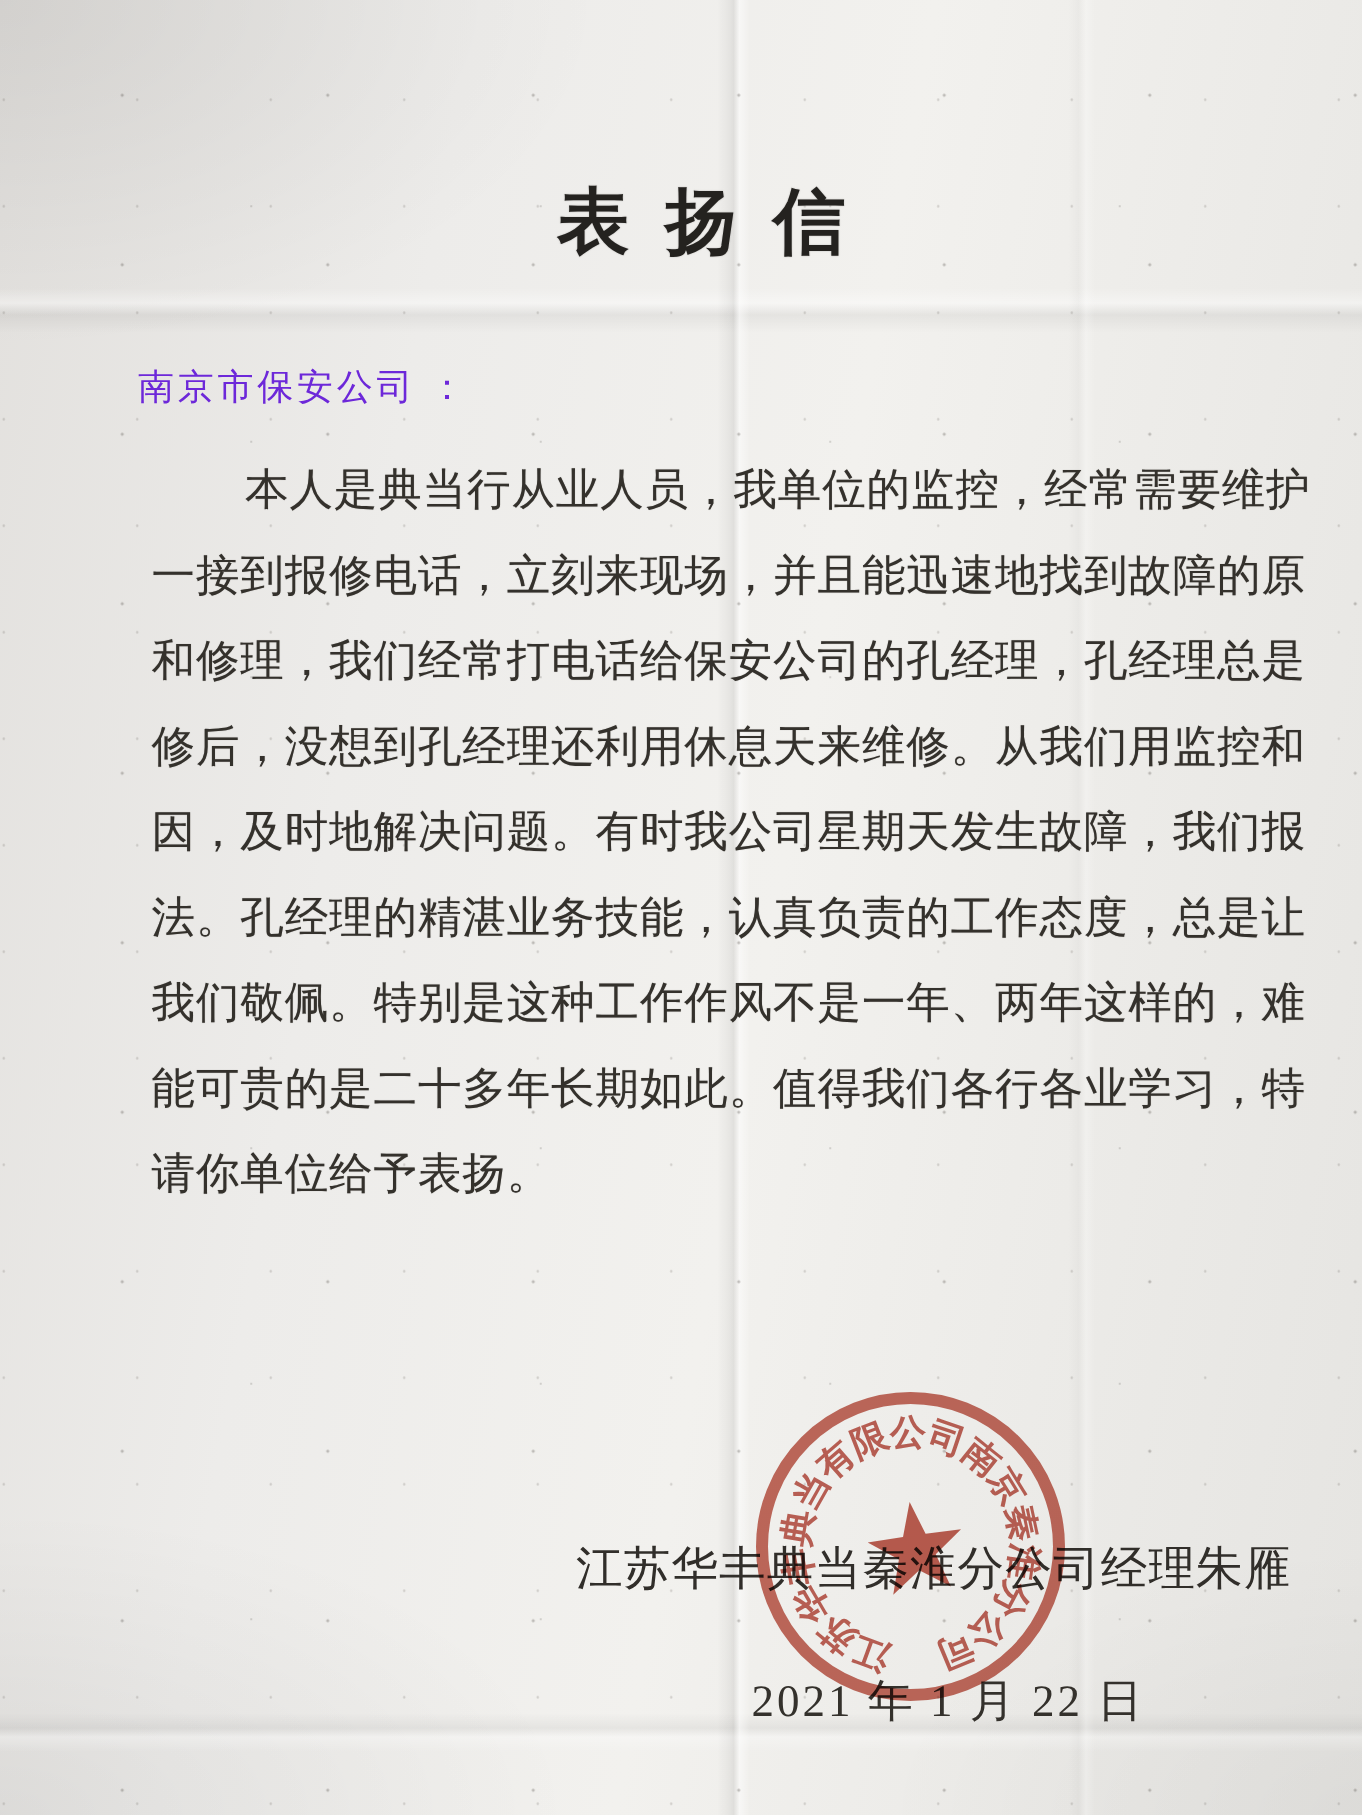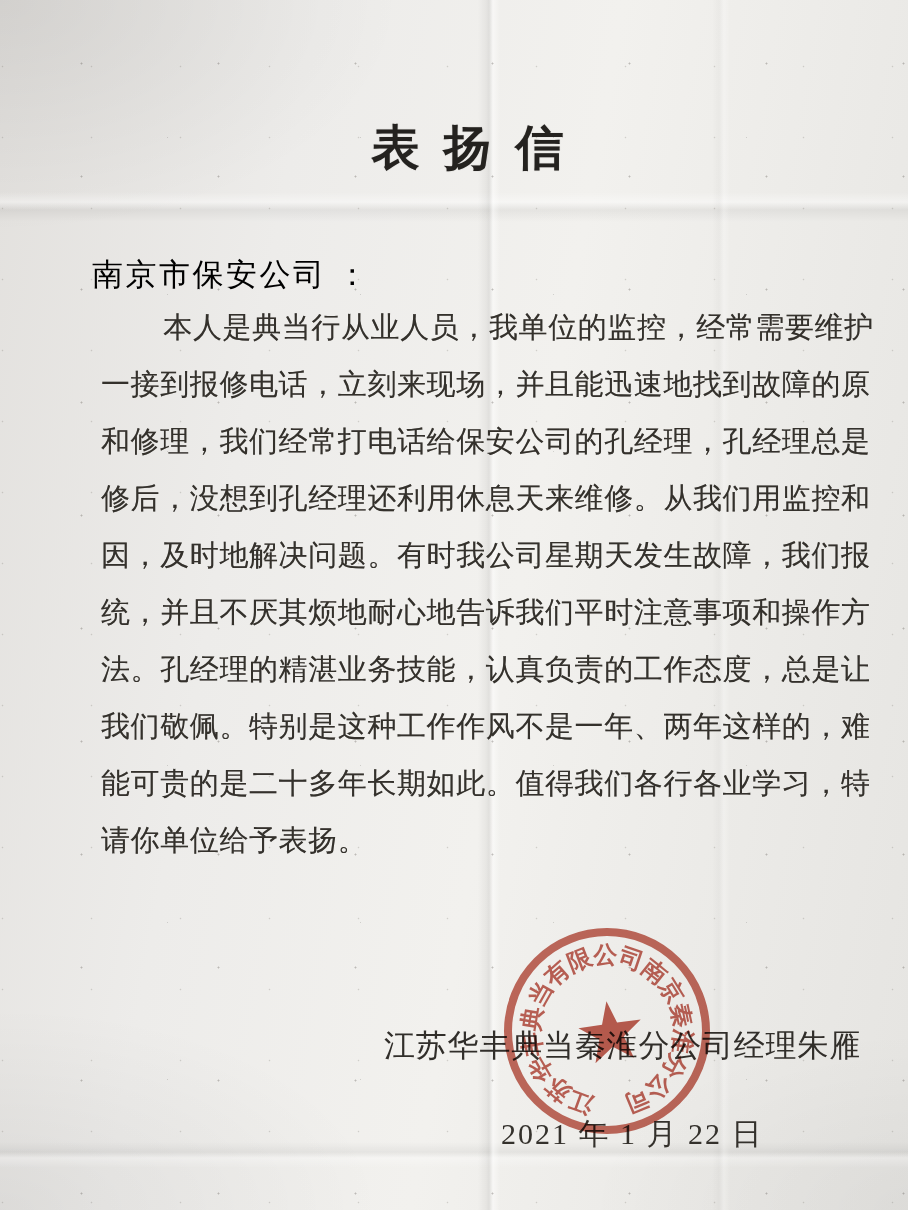--- a/index.html
+++ b/index.html
@@ -63,24 +63,24 @@
     font-size: 48px;
     font-weight: bold;
     letter-spacing: 1px;
     word-spacing: 10px;
     color: #24221f;
     text-shadow: 0 0 1px rgba(40,38,34,0.35);
   }
   .salutation {
     position: absolute;
     left: 92px;
-    top: 254px;
-    font-size: 31px;
+    top: 242px;
+    font-size: 24px;
     letter-spacing: 2.5px;
-    color: #000000;
+    color: #6d28d9;
   }
   .body {
     position: absolute;
     left: 84px;
     top: 299px;
     width: 790px;
     font-size: 29px;
     line-height: 57px;
     letter-spacing: 0.6px;
     color: #34312c;
@@ -134,21 +134,20 @@
     <h1 class="title">表 扬 信</h1>
 
     <div class="salutation">南京市保安公司 ：</div>
 
     <div class="body">
         <div class="body-line">本人是典当行从业人员，我单位的监控，经常需要维护</div>
         <div class="body-line">一接到报修电话，立刻来现场，并且能迅速地找到故障的原</div>
         <div class="body-line">和修理，我们经常打电话给保安公司的孔经理，孔经理总是</div>
         <div class="body-line">修后，没想到孔经理还利用休息天来维修。从我们用监控和</div>
         <div class="body-line">因，及时地解决问题。有时我公司星期天发生故障，我们报</div>
-        <div class="body-line">统，并且不厌其烦地耐心地告诉我们平时注意事项和操作方</div>
         <div class="body-line">法。孔经理的精湛业务技能，认真负责的工作态度，总是让</div>
         <div class="body-line">我们敬佩。特别是这种工作作风不是一年、两年这样的，难</div>
         <div class="body-line">能可贵的是二十多年长期如此。值得我们各行各业学习，特</div>
         <div class="body-line">请你单位给予表扬。</div>
       </div>
 
     <div class="signature">江苏华丰典当秦淮分公司经理朱雁</div>
 
     <div class="date">2021 年 1 月 22 日</div>
 

